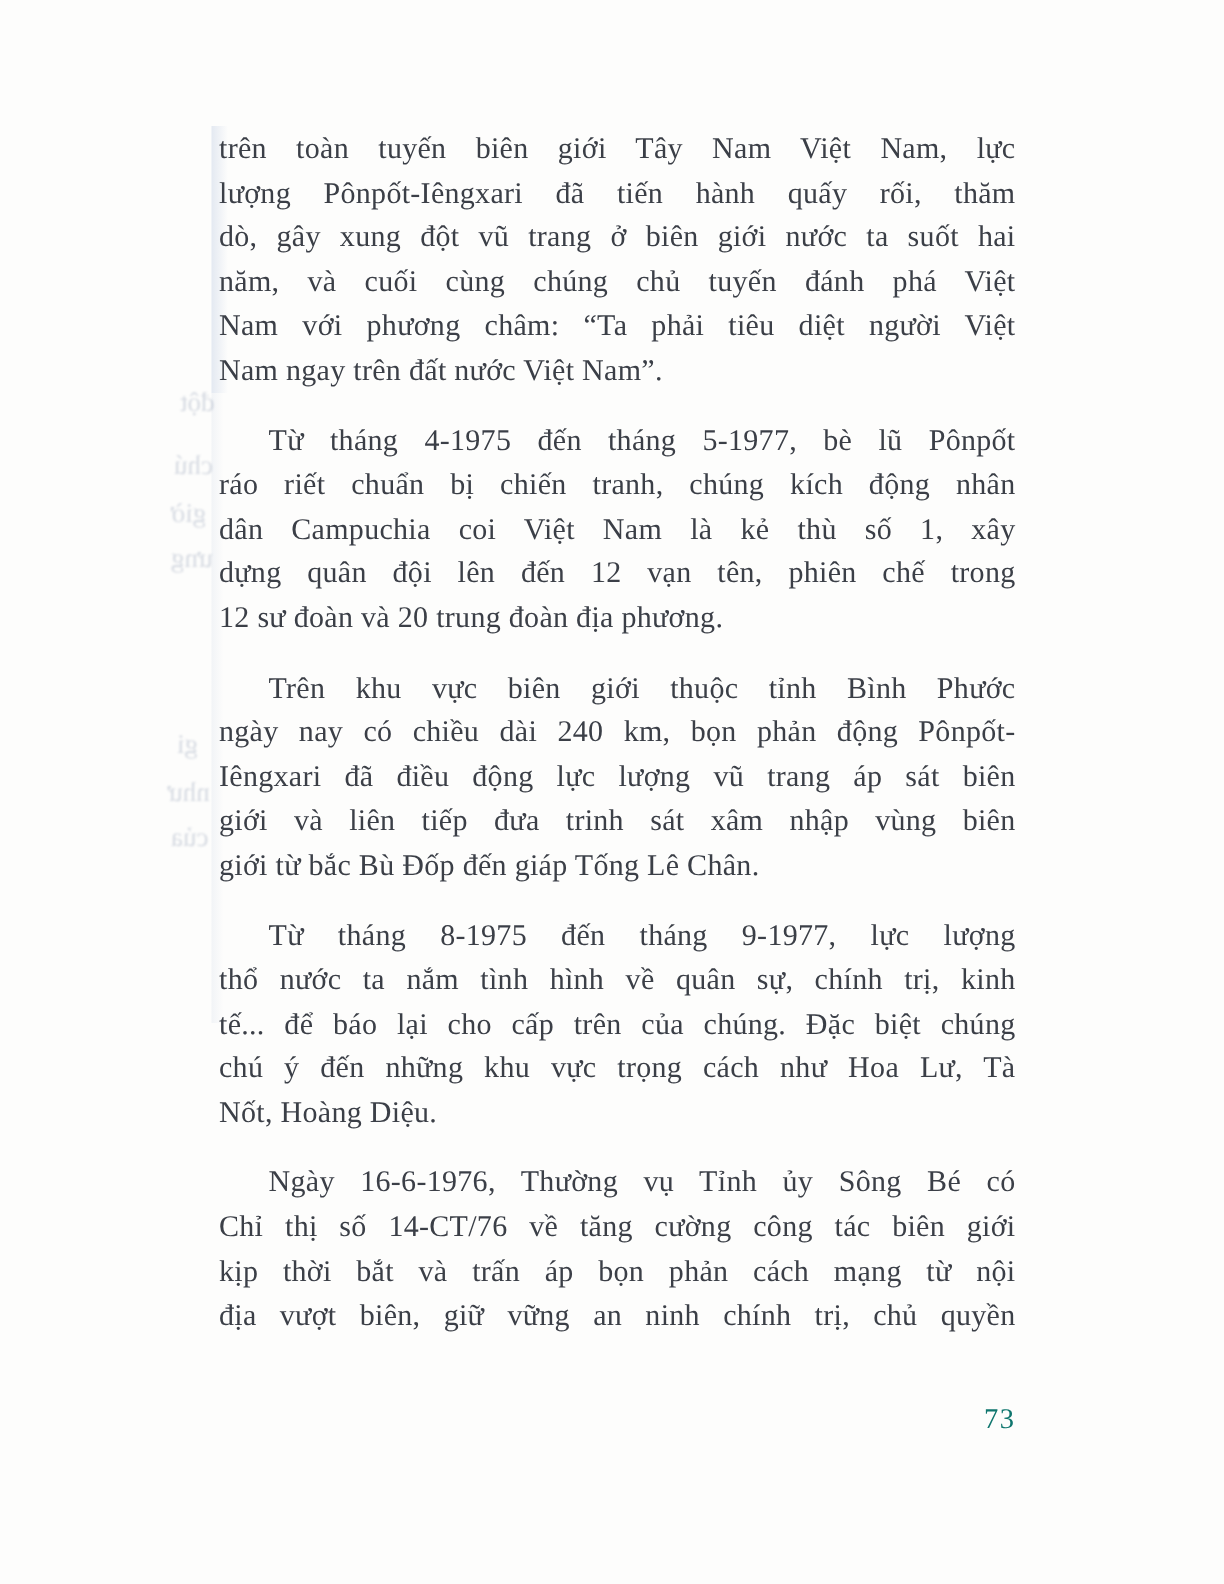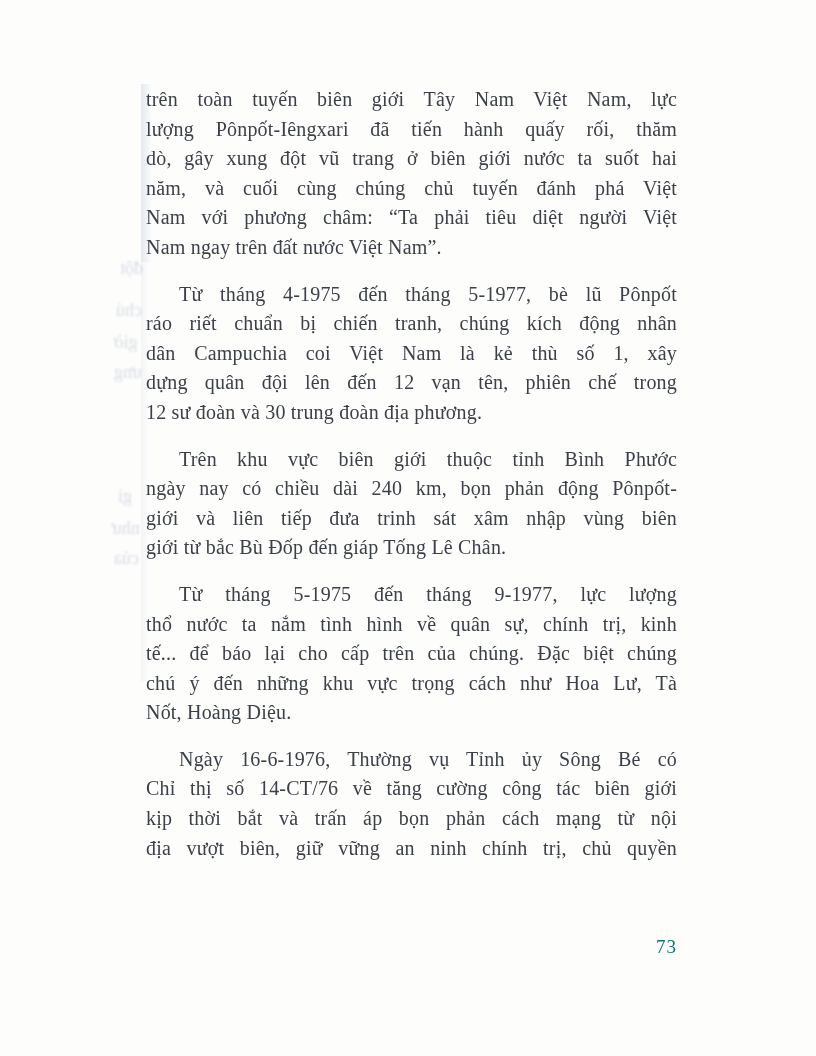--- a/index.html
+++ b/index.html
@@ -106,30 +106,31 @@
         <div class="line">dò, gây xung đột vũ trang ở biên giới nước ta suốt hai</div>
         <div class="line">năm, và cuối cùng chúng chủ tuyến đánh phá Việt</div>
         <div class="line">Nam với phương châm: “Ta phải tiêu diệt người Việt</div>
         <div class="line no-just">Nam ngay trên đất nước Việt Nam”.</div>
       </div>
       <div class="paragraph indent">
         <div class="line">Từ tháng 4-1975 đến tháng 5-1977, bè lũ Pônpốt</div>
         <div class="line">ráo riết chuẩn bị chiến tranh, chúng kích động nhân</div>
         <div class="line">dân Campuchia coi Việt Nam là kẻ thù số 1, xây</div>
         <div class="line">dựng quân đội lên đến 12 vạn tên, phiên chế trong</div>
-        <div class="line no-just">12 sư đoàn và 30 trung đoàn địa phương.</div>
+        <div class="line no-just">12 sư đoàn và 20 trung đoàn địa phương.</div>
       </div>
       <div class="paragraph indent">
         <div class="line">Trên khu vực biên giới thuộc tỉnh Bình Phước</div>
         <div class="line">ngày nay có chiều dài 240 km, bọn phản động Pônpốt-</div>
+        <div class="line">Iêngxari đã điều động lực lượng vũ trang áp sát biên</div>
         <div class="line">giới và liên tiếp đưa trinh sát xâm nhập vùng biên</div>
         <div class="line no-just">giới từ bắc Bù Đốp đến giáp Tống Lê Chân.</div>
       </div>
       <div class="paragraph indent">
-        <div class="line">Từ tháng 5-1975 đến tháng 9-1977, lực lượng</div>
+        <div class="line">Từ tháng 8-1975 đến tháng 9-1977, lực lượng</div>
         <div class="line">thổ nước ta nắm tình hình về quân sự, chính trị, kinh</div>
         <div class="line">tế... để báo lại cho cấp trên của chúng. Đặc biệt chúng</div>
         <div class="line">chú ý đến những khu vực trọng cách như Hoa Lư, Tà</div>
         <div class="line no-just">Nốt, Hoàng Diệu.</div>
       </div>
       <div class="paragraph indent">
         <div class="line">Ngày 16-6-1976, Thường vụ Tỉnh ủy Sông Bé có</div>
         <div class="line">Chỉ thị số 14-CT/76 về tăng cường công tác biên giới</div>
         <div class="line">kịp thời bắt và trấn áp bọn phản cách mạng từ nội</div>
         <div class="line">địa vượt biên, giữ vững an ninh chính trị, chủ quyền</div>

